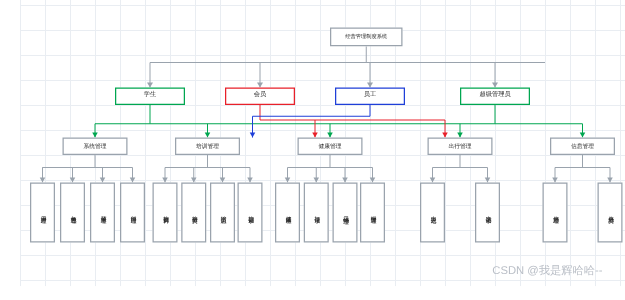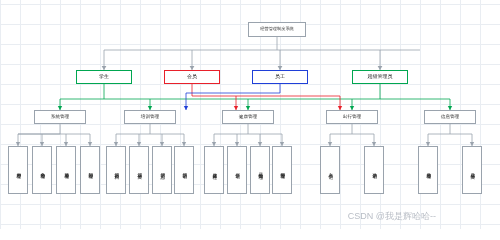--- a/index.html
+++ b/index.html
@@ -4,21 +4,21 @@
 <style>
   html,body{margin:0;padding:0;}
   body{
     width:500px;height:229px;
     background:#ffffff;
     font-family:"Liberation Sans","DejaVu Sans",sans-serif;
     overflow:hidden;
     position:relative;
   }
   #canvas{
-    position:absolute;left:0;top:0;width:444px;height:229px;
+    position:absolute;left:16px;top:0;width:444px;height:229px;padding-left:30px;
   }
   .grid{
     position:absolute;left:0;top:0;width:500px;height:229px;
     background-image:
       linear-gradient(to right,#e9edf2 1px,transparent 1px),
       linear-gradient(to bottom,#e9edf2 1px,transparent 1px);
     background-size:20px 20px;
     background-position:0px 4px;
   }
   .node{

